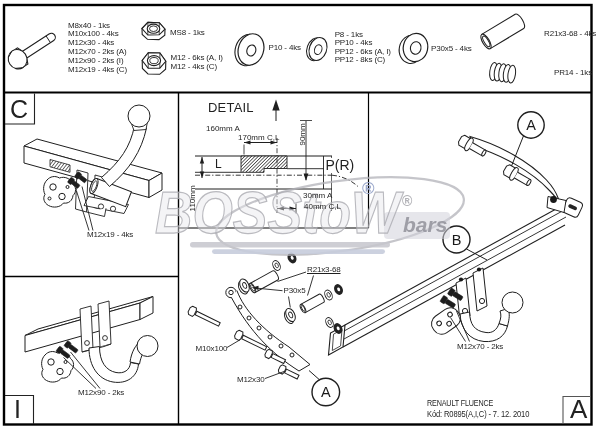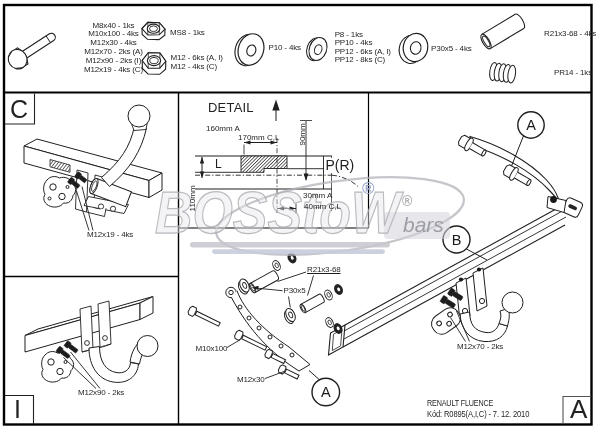--- a/index.html
+++ b/index.html
@@ -15,21 +15,21 @@
   .balloon{position:absolute;text-align:center;font-size:14.5px;color:#1a1a1a;}
   .rot{transform:rotate(-90deg);transform-origin:center center;text-align:center;}
   #wm{position:absolute;left:0;top:0;width:600px;height:312px;pointer-events:none;}
   #wm-text{position:absolute;left:155px;top:178px;font-size:60px;font-weight:bold;font-style:italic;
            letter-spacing:0px;transform:scaleX(0.865);transform-origin:left top;
            color:rgba(230,230,234,0.45);-webkit-text-stroke:1.25px rgba(170,170,176,0.8);}
   #wm-reg-blue{position:absolute;left:362px;top:178.5px;font-size:17px;color:rgba(150,163,200,0.95);font-weight:bold;}
   #wm-reg-gray{position:absolute;left:402px;top:192.5px;font-size:14px;color:rgba(168,168,174,0.9);font-weight:bold;}
   #wm-bars-box{position:absolute;left:384px;top:212px;width:66px;height:27px;border-radius:4px;
                background:rgba(210,210,218,0.55);}
-  #wm-bars{position:absolute;left:403px;top:213px;font-size:21px;font-weight:normal;font-style:italic;
+  #wm-bars{position:absolute;left:403px;top:213px;font-size:21px;font-weight:bold;font-style:italic;
            color:rgba(150,150,158,0.9);text-align:right;}
 </style>
 </head>
 <body>
 
 <div id="stage">
 
   <svg id="lineart" width="600" height="434" viewBox="0 0 600 434">
     <defs>
       <pattern id="hatch" patternUnits="userSpaceOnUse" width="2.4" height="2.4" patternTransform="rotate(45)">
@@ -432,21 +432,21 @@
       <rect x="190" y="242" width="200" height="5.5" rx="2.7" fill="rgba(198,198,204,0.85)"></rect>
       <rect x="212" y="249.2" width="173" height="4.8" rx="2.4" fill="rgba(199,204,220,0.9)"></rect>
     </svg>
     <div id="wm-bars-box"></div>
     <div id="wm-text">BOSStoW</div>
     <div id="wm-reg-blue">®</div>
     <div id="wm-reg-gray">®</div>
     <div id="wm-bars">bars</div>
   </div>
 
-  <div class="lbl f8 parts" style="left:84px;top:21.5px;text-align:center;">
+  <div class="lbl f8 parts" style="left:68px;top:21.5px;">
     <span class="ln">M8x40 - 1ks</span>
     <span class="ln">M10x100 - 4ks</span>
     <span class="ln">M12x30 - 4ks</span>
     <span class="ln">M12x70 - 2ks (A)</span>
     <span class="ln">M12x90 - 2ks (I)</span>
     <span class="ln">M12x19 - 4ks (C)</span>
   </div>
   <div class="lbl f8 parts" style="left:170px;top:28.5px;">MS8 - 1ks</div>
   <div class="lbl f8 parts" style="left:170.5px;top:54px;">
     <span class="ln">M12 - 6ks (A, I)</span>

